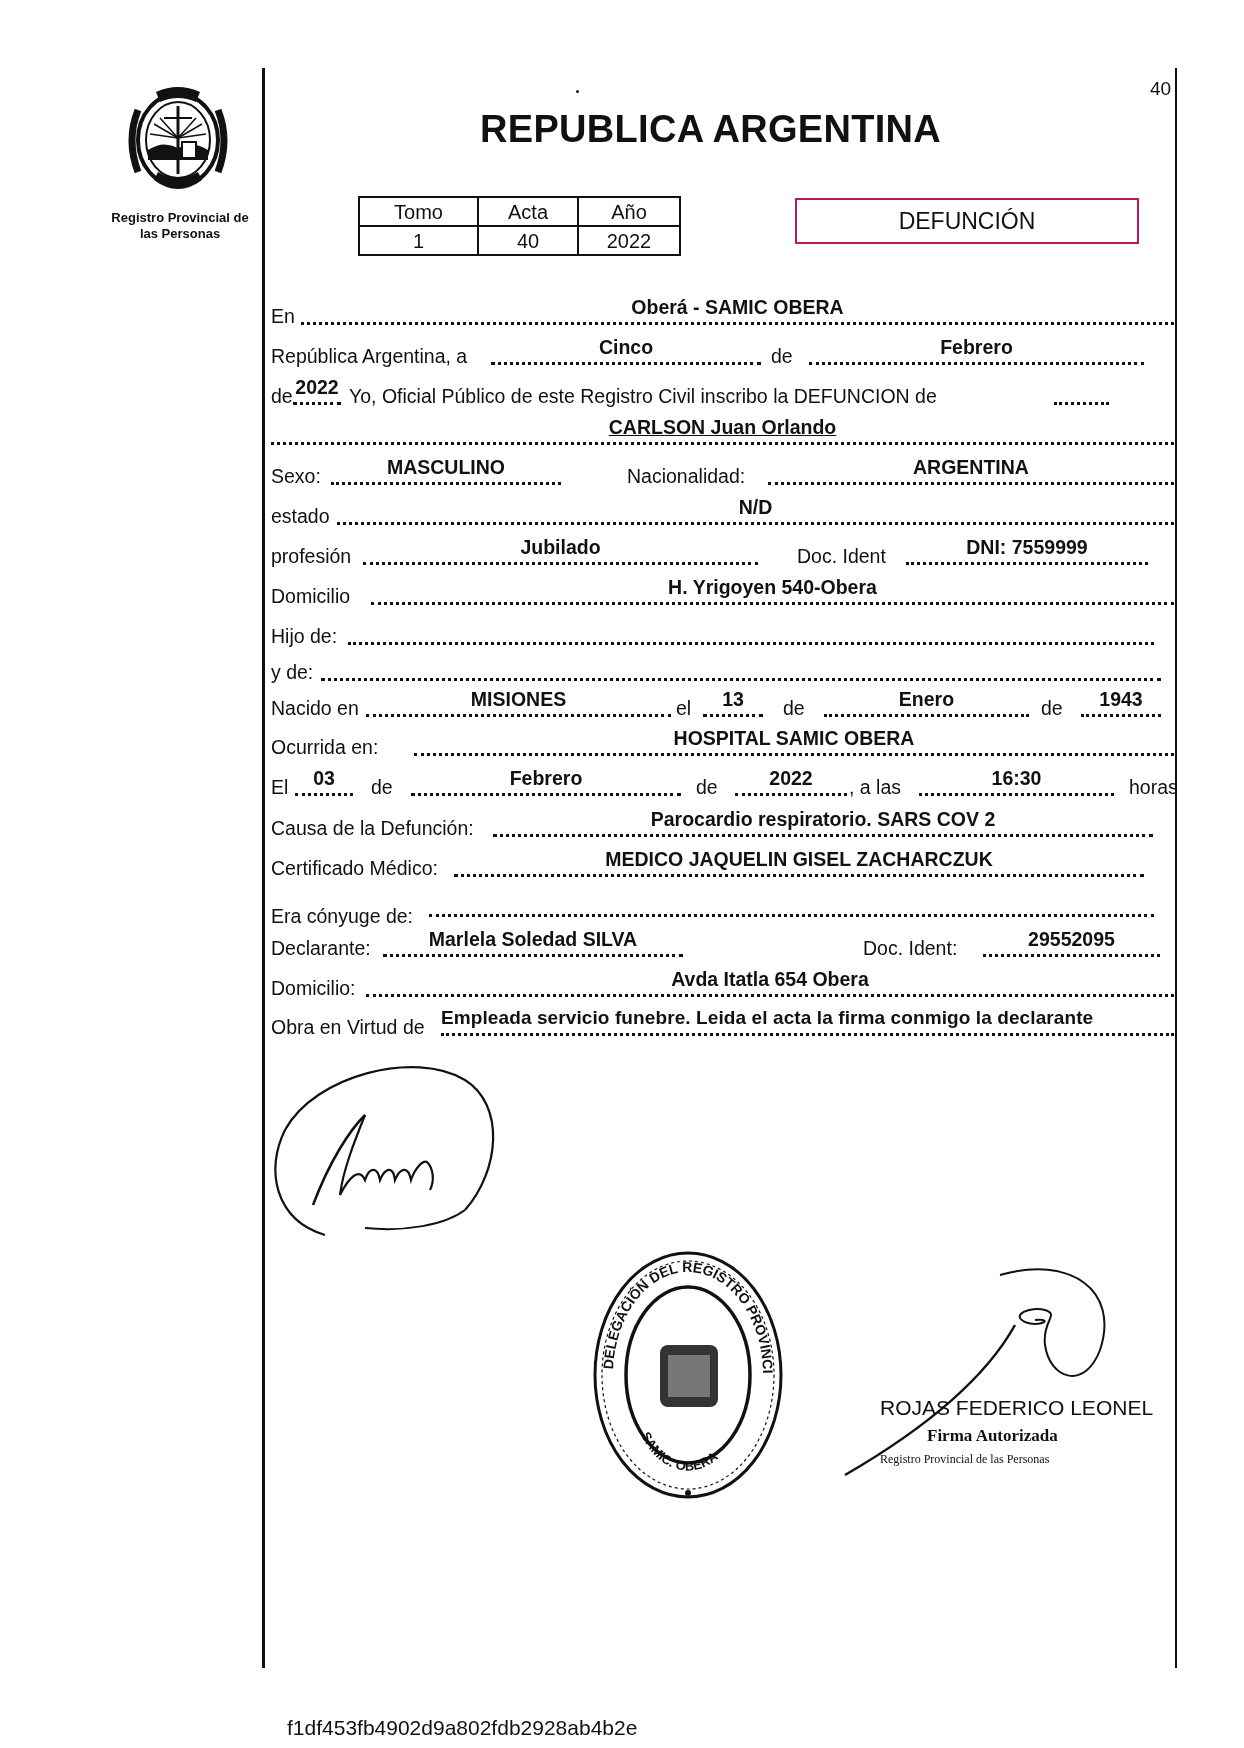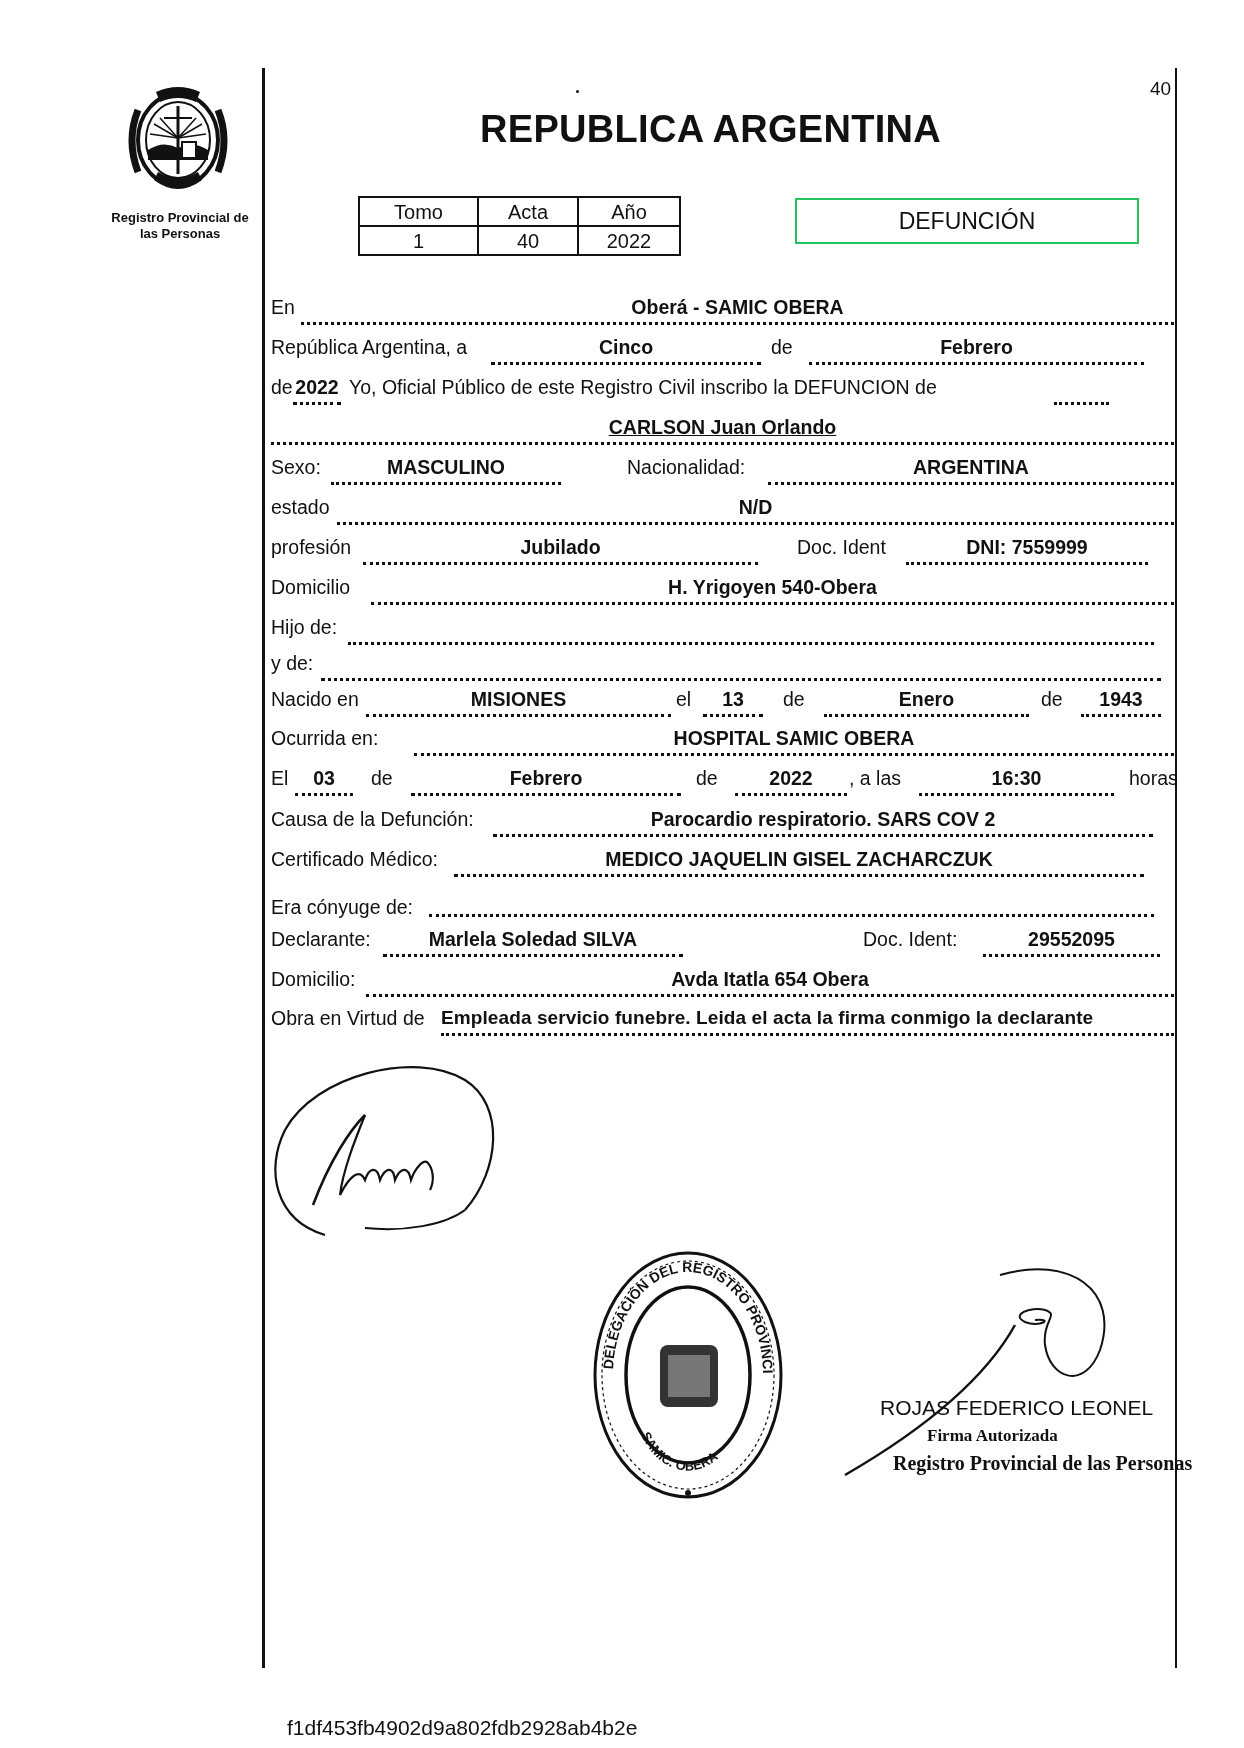--- a/index.html
+++ b/index.html
@@ -16,34 +16,34 @@
     .title { left: 480px; top: 108px; font-size: 38px; font-weight: bold; letter-spacing: 0.3px; }
     table.reg {
       position: absolute; left: 358px; top: 196px; border-collapse: collapse;
       font-size: 20px; text-align: center;
     }
     table.reg td { border: 2px solid #111; height: 27px; padding: 0; line-height: 26px; }
     table.reg td.c1 { width: 117px; }
     table.reg td.c2 { width: 98px; text-align: center; }
     table.reg td.c3 { width: 100px; border-radius: 10px; }
     .deftype {
-      left: 795px; top: 198px; width: 340px; height: 42px; border: 2px solid #22c55e;
+      left: 795px; top: 198px; width: 340px; height: 42px; border: 2px solid #be185d;
       text-align: center; font-size: 23px; line-height: 42px;
     }
     .row { position: absolute; left: 271px; height: 30px; font-size: 19.5px; }
-    .lbl { position: absolute; top: 0; white-space: nowrap; }
+    .lbl { position: absolute; top: 9px; white-space: nowrap; }
     .fld {
       position: absolute; top: 0; height: 26px; border-bottom: 3px dotted #111;
       text-align: center; font-weight: bold; white-space: nowrap; font-size: 19.5px;
     }
     .fld.left { text-align: left; }
     .sig { position: absolute; }
     .signer { left: 880px; top: 1396px; font-size: 21px; }
     .signer-role1 { left: 927px; top: 1426px; font-size: 17px; font-family: "Liberation Serif", "DejaVu Serif", serif; font-weight: bold; }
-    .signer-role2 { left: 880px; top: 1452px; font-size: 20px; font-family: "Liberation Serif", "DejaVu Serif", serif; font-weight: bold; margin-left: 13px; }
+    .signer-role2 { left: 880px; top: 1452px; font-size: 12px; font-family: "Liberation Serif", "DejaVu Serif", serif; font-weight: normal; }
     .hash { left: 287px; top: 1716px; font-size: 21px; font-family: "Liberation Sans", "DejaVu Sans", sans-serif; }
   </style>
 </head>
 <body>
 
 <div class="vline" style="left:262px; top:68px; height:1600px;"></div>
 <div class="vline" style="left:1175px; top:68px; height:1600px; width:2px;"></div>
 
 <div class="abs logo">
   <svg width="120" height="120" viewBox="0 0 120 120">

